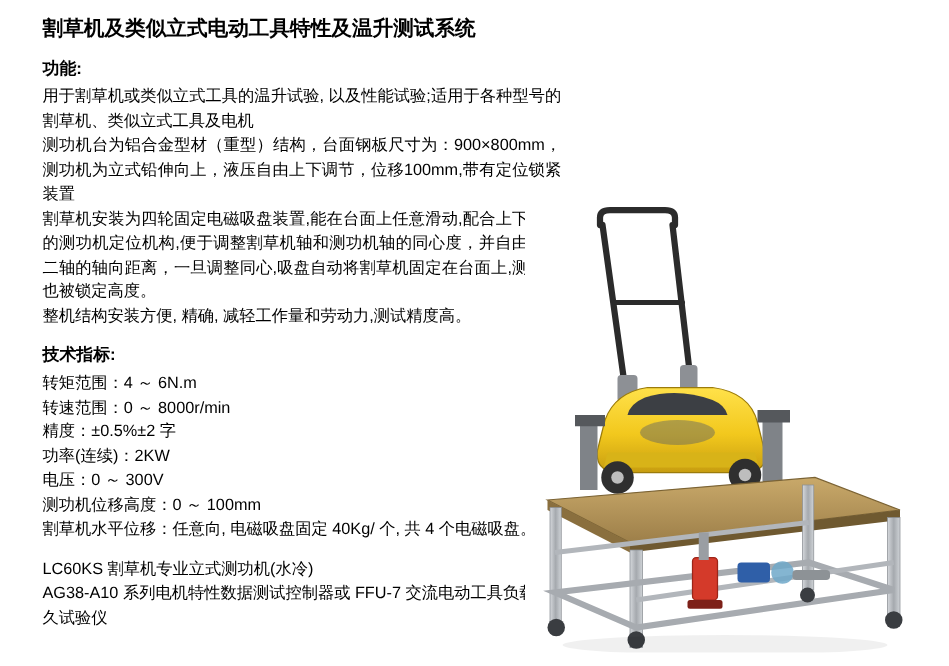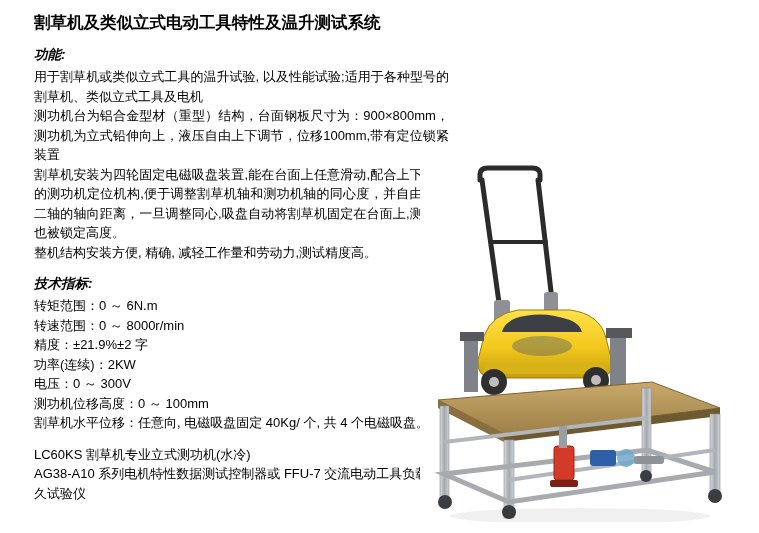--- a/index.html
+++ b/index.html
@@ -33,21 +33,20 @@
     position: absolute;
     left: 34px;
     top: 45px;
     width: 420px;
   }
   .sec-head {
     font-size: 13.5px;
     font-weight: bold;
     margin: 0 0 2px 0;
     line-height: 20px;
-    font-style: italic;
   }
   .para {
     font-size: 13px;
     line-height: 19.5px;
     margin: 0;
     width: 415px;
     text-align: justify;
   }
   .spec-list, .conf-list {
     margin: 0;
@@ -82,23 +81,23 @@
     <div class="sec-head">功能:</div>
     <p class="para">用于割草机或类似立式工具的温升试验, 以及性能试验;适用于各种型号的割草机、类似立式工具及电机</p>
     <p class="para">测功机台为铝合金型材（重型）结构，台面钢板尺寸为：900×800mm，测功机为立式铅伸向上，液压自由上下调节，位移100mm,带有定位锁紧装置</p>
     <p class="para">割草机安装为四轮固定电磁吸盘装置,能在台面上任意滑动,配合上下移动的测功机定位机构,便于调整割草机轴和测功机轴的同心度，并自由控制二轴的轴向距离，一旦调整同心,吸盘自动将割草机固定在台面上,测功机也被锁定高度。</p>
     <p class="para">整机结构安装方便, 精确, 减轻工作量和劳动力,测试精度高。</p>
 
     <div class="block-gap"></div>
 
     <div class="sec-head">技术指标:</div>
     <ul class="spec-list">
-      <li>转矩范围：0 ～ 6N.m</li>
+      <li>转矩范围：4 ～ 6N.m</li>
       <li>转速范围：0 ～ 8000r/min</li>
-      <li>精度：±21.9%±2 字</li>
+      <li>精度：±0.5%±2 字</li>
       <li>功率(连续)：2KW</li>
       <li>电压：0 ～ 300V</li>
       <li>测功机位移高度：0 ～ 100mm</li>
       <li>割草机水平位移：任意向, 电磁吸盘固定 40Kg/ 个, 共 4 个电磁吸盘。</li>
     </ul>
 
     <div class="block-gap"></div>
 
     <ul class="conf-list">
       <li>LC60KS 割草机专业立式测功机(水冷)</li>

